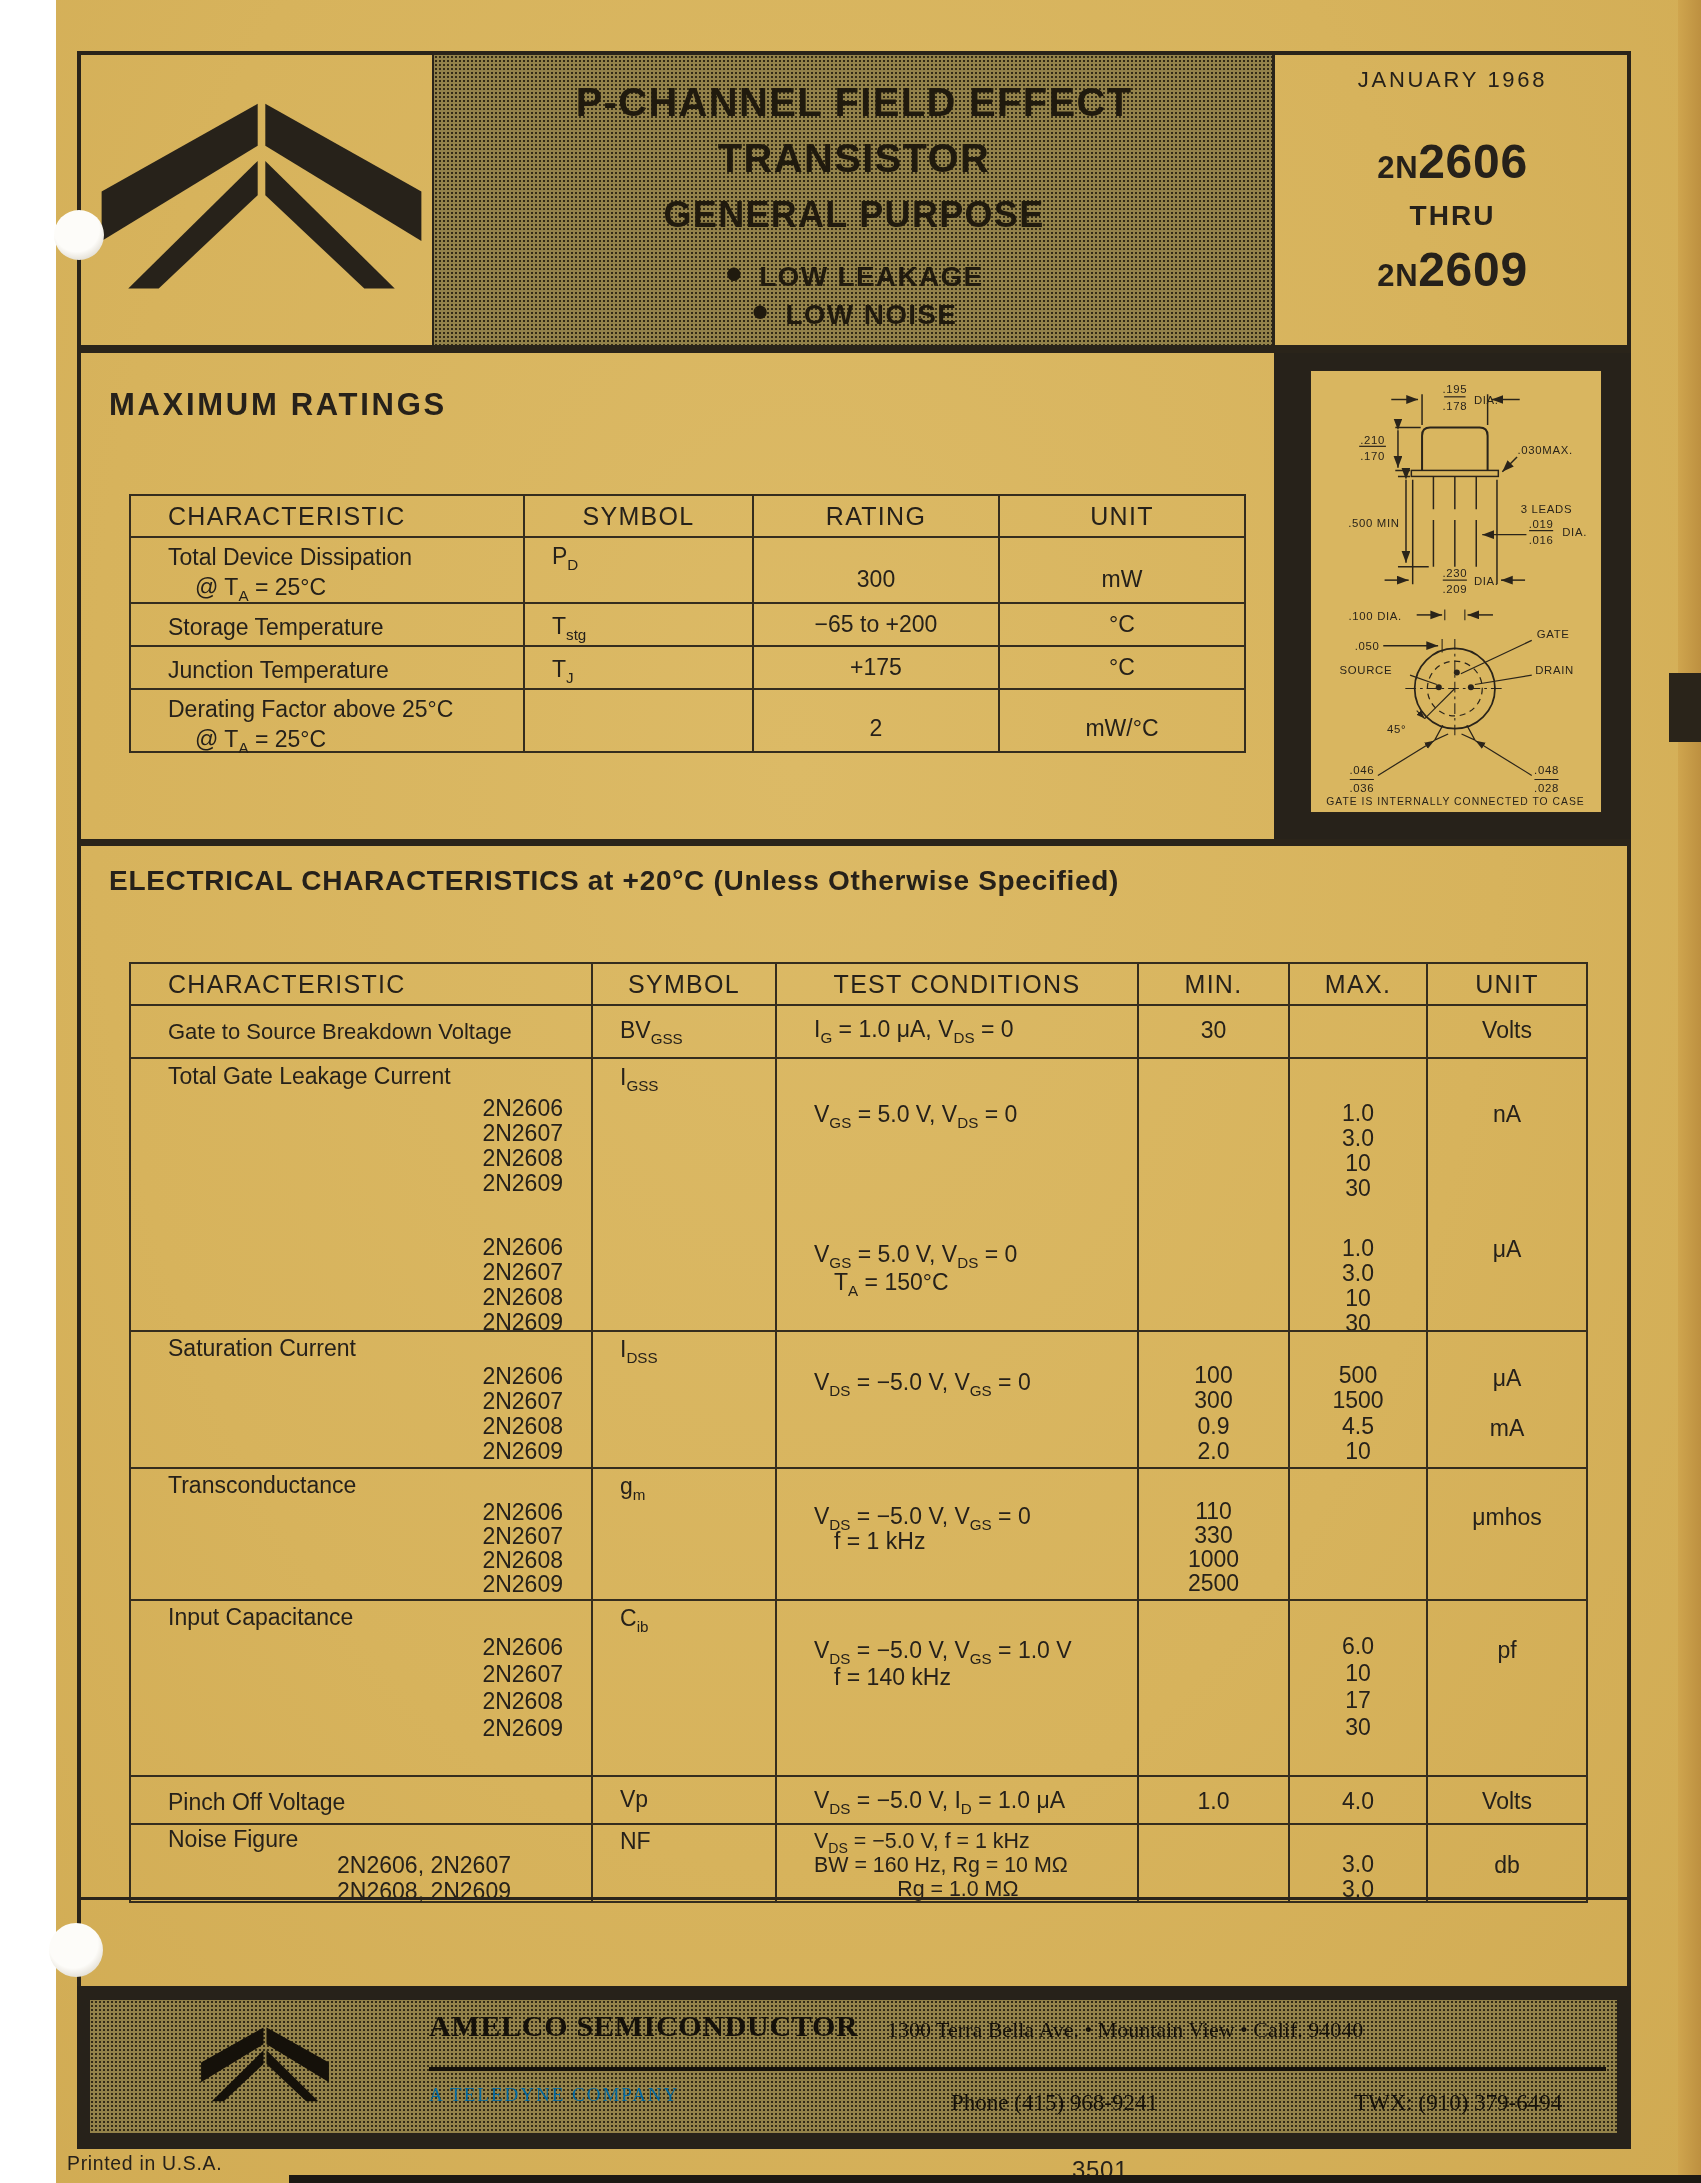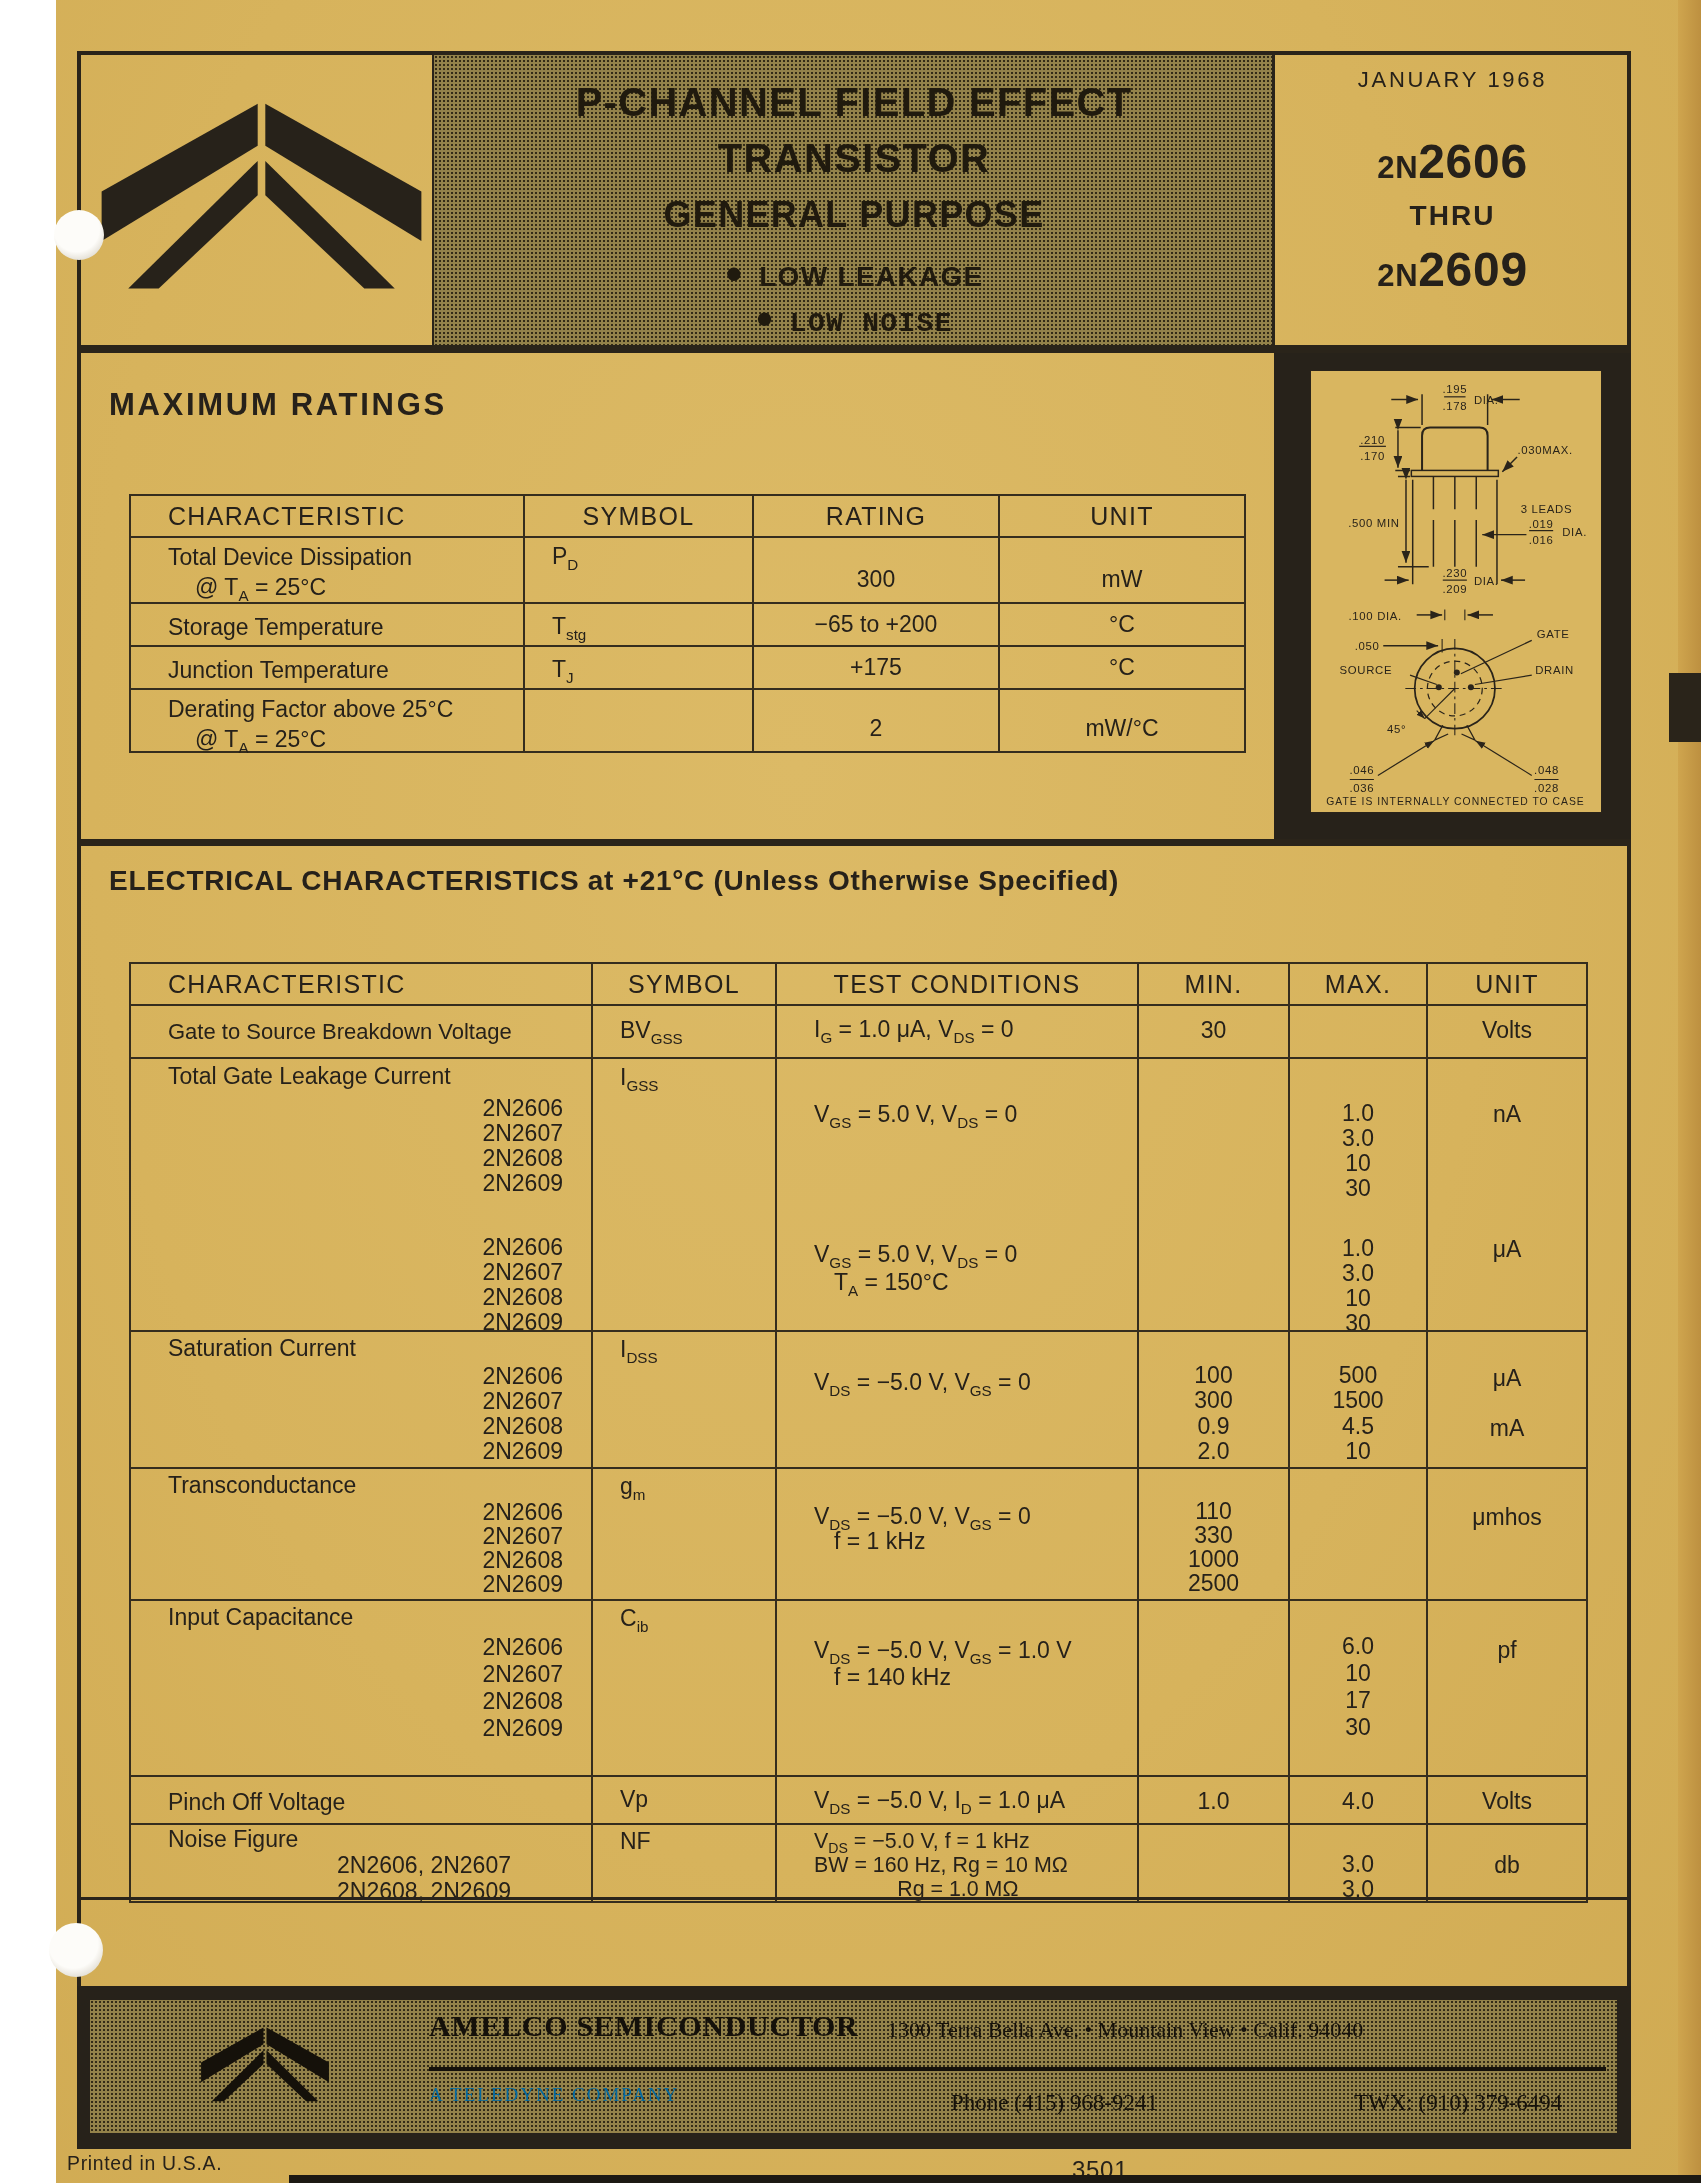--- a/index.html
+++ b/index.html
@@ -19,21 +19,21 @@
   sub{font-size:66%;line-height:0;}
   .pre{white-space:pre-line;}
 
   
   .titleblock{position:absolute;left:432px;top:55px;width:842px;height:290px;text-align:center;
               border-left:2px solid #2a241a;box-sizing:border-box;}
   .t1{margin-top:25.4px;font-size:40px;font-weight:bold;letter-spacing:1.3px;color:#201a0e;}
   .t2{margin-top:10.7px;font-size:40px;font-weight:bold;letter-spacing:1.3px;color:#201a0e;}
   .t3{margin-top:13.4px;font-size:36px;font-weight:bold;letter-spacing:1.3px;color:#201a0e;}
   .tb{margin-top:21.4px;font-size:28px;font-weight:bold;letter-spacing:1.3px;color:#201a0e;}
-  .tb + .tb{margin-top:11px;font-family:Liberation Mono, monospace;}
+  .tb + .tb{margin-top:2px;}
   .bullet{display:inline-block;transform:translateY(-2.7px);margin-right:14.7px;font-size:31px;}
   .vline{position:absolute;background:#2a241a;}
 
   .jan{position:absolute;left:1274px;top:67px;width:357px;text-align:center;
        font-size:22px;letter-spacing:2.7px;}
   .partline{position:absolute;left:1274px;width:357px;text-align:center;font-weight:bold;}
   .pp{font-size:31px;letter-spacing:0.7px;margin-top:12px;}
   .pn{font-size:48px;letter-spacing:0.7px;text-align:center;}
   .thru{font-size:28px;letter-spacing:2px;}
 
@@ -251,21 +251,21 @@
       <div>Derating Factor above 25°C</div>
       <div class="ind">@ T<sub>A</sub> = 25°C</div>
     </div>
     <div class="cell"></div>
     <div class="cell bot">2</div>
     <div class="cell bot">mW/°C</div>
   </div>
 
   <div class="bar" style="left:77px;top:839px;width:1554px;height:6.7px;"></div>
 
-  <div class="h2">ELECTRICAL CHARACTERISTICS at +21°C (Unless Otherwise Specified)</div>
+  <div class="h2">ELECTRICAL CHARACTERISTICS at +20°C (Unless Otherwise Specified)</div>
 
   <div class="tbl" style="left:129px;top:962px;grid-template-columns:460px 184px 362px 151px 138px 160px;grid-template-rows:40px 53px 273px 137px 132px 176px 48px 78px;">
 
     <div class="cell nl nt hcell left">CHARACTERISTIC</div>
     <div class="cell nt hcell">SYMBOL</div>
     <div class="cell nt hcell">TEST CONDITIONS</div>
     <div class="cell nt hcell">MIN.</div>
     <div class="cell nt hcell">MAX.</div>
     <div class="cell nt hcell">UNIT</div>
 

